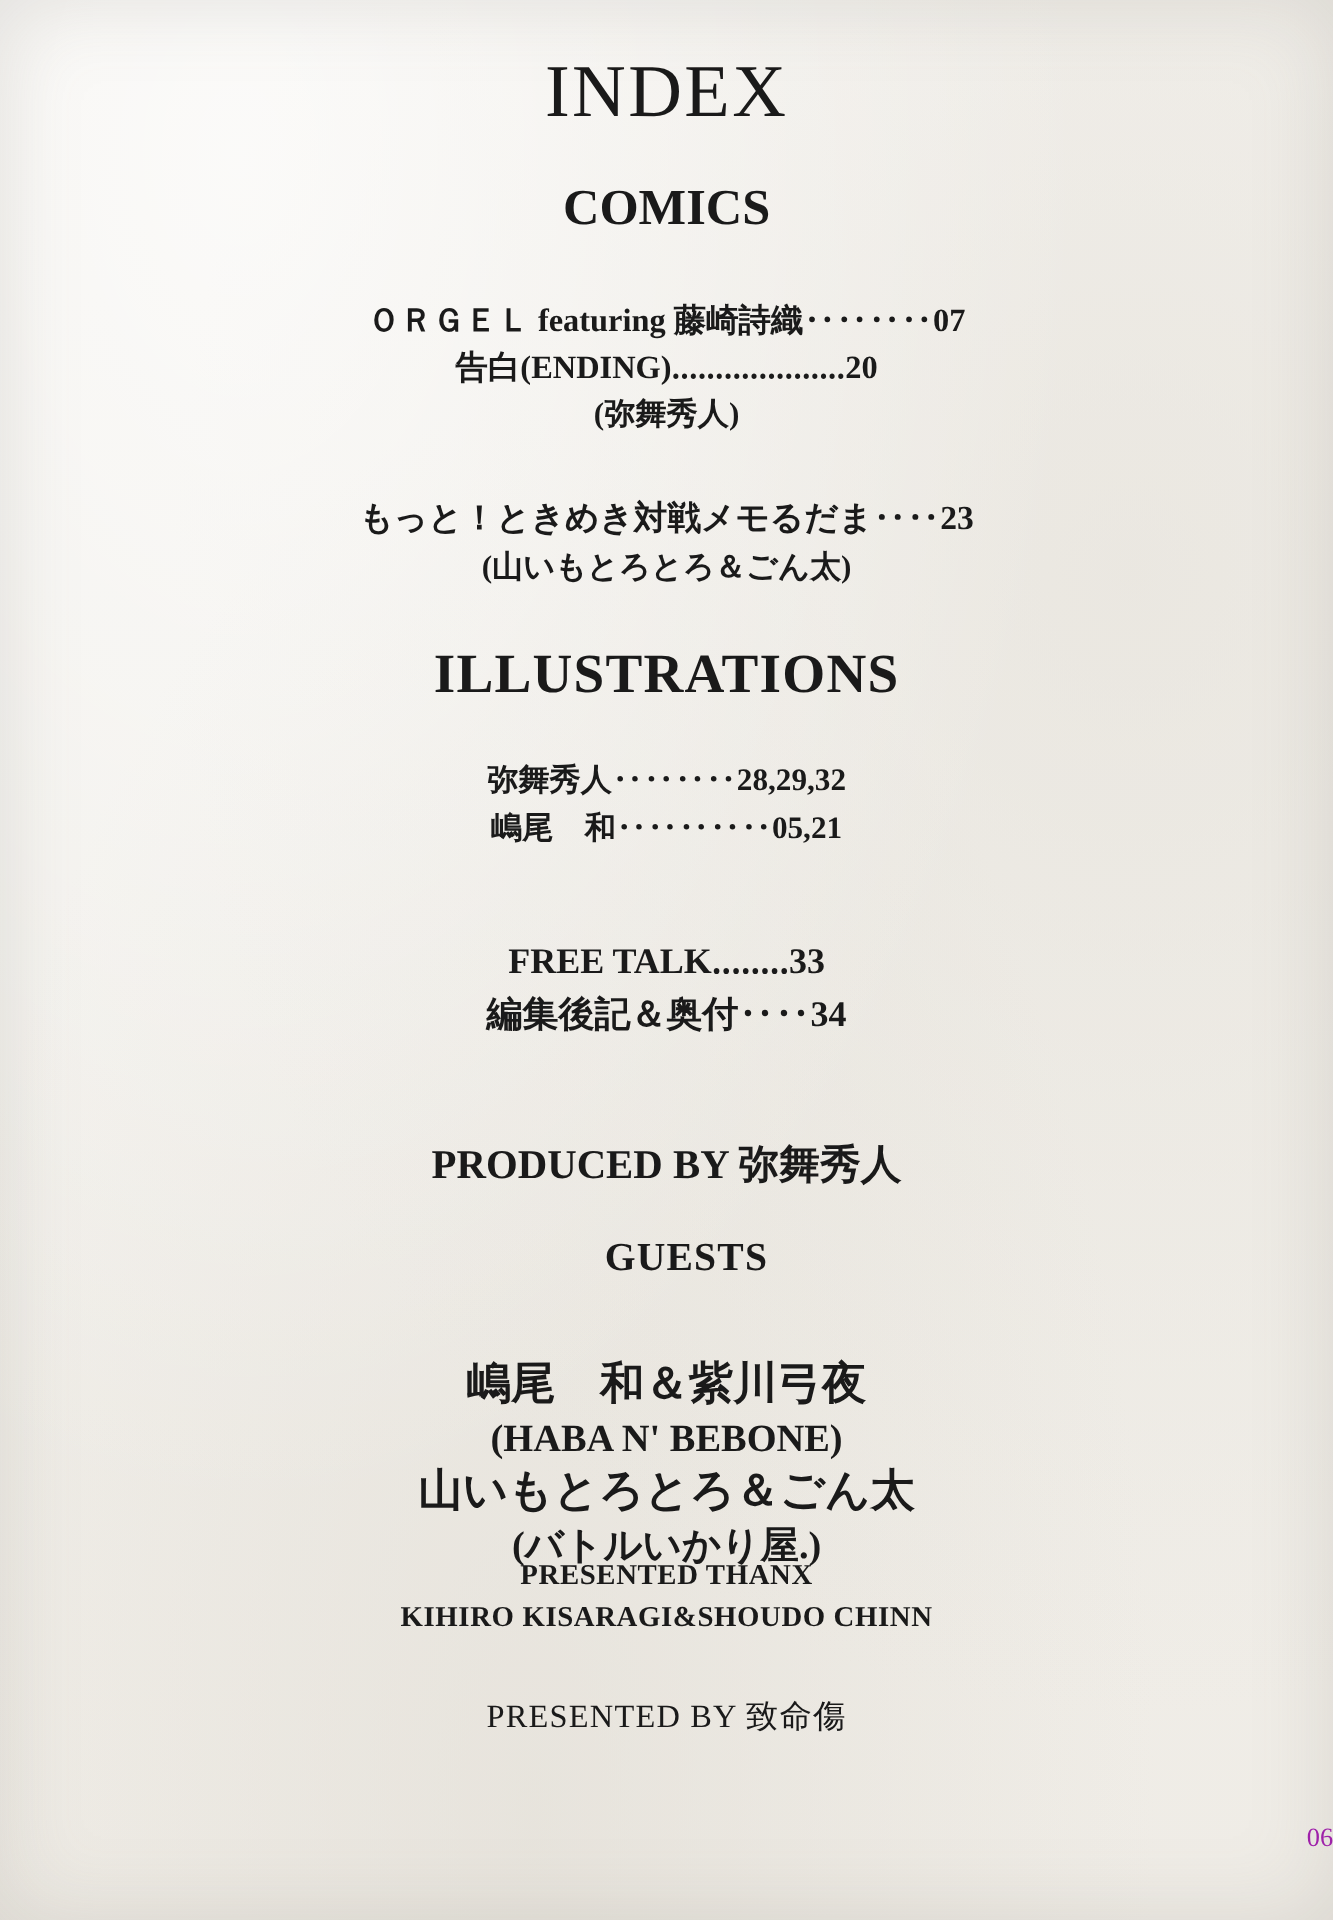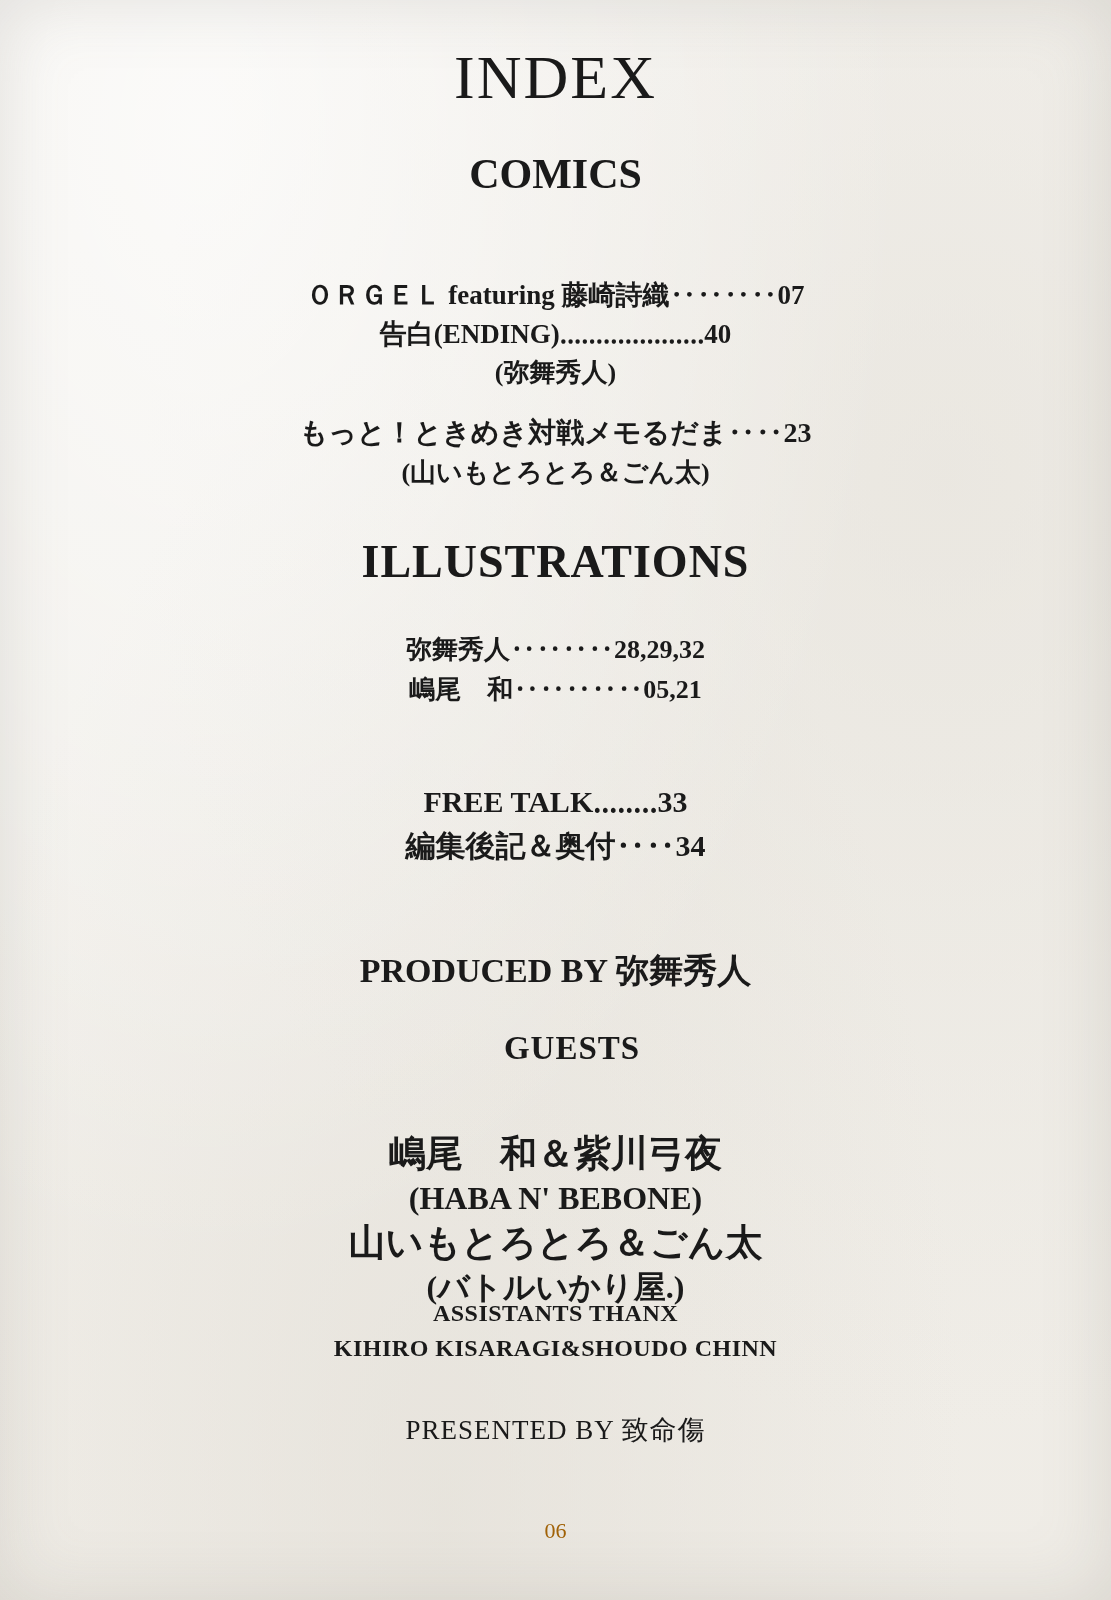--- a/index.html
+++ b/index.html
@@ -170,37 +170,38 @@
     font-weight: normal;
     letter-spacing: 1px;
   }
   .folio {
     position: absolute;
     top: 1518px;
     left: 0;
     right: 0;
     font-size: 22px;
     font-weight: normal;
-    color: #a16207;
+    color: #a21caf;
+    text-align: right;
   }
 </style>
 </head>
 <body>
 
 <div class="paper"></div>
 
 <div class="page">
 
   <div class="t-index">INDEX</div>
 
   <div class="t-comics">COMICS</div>
 
-  <div class="block" style="top:248px;margin-top:28px;">
+  <div class="block" style="top:248px;">
     <div class="line">ＯＲＧＥＬ featuring 藤崎詩織‥‥‥‥07</div>
-    <div class="line">告白(ENDING)‥‥‥‥‥‥‥‥‥‥40</div>
+    <div class="line">告白(ENDING)‥‥‥‥‥‥‥‥‥‥20</div>
     <div class="sub">(弥舞秀人)</div>
   </div>
 
   <div class="block" style="top:413px;">
     <div class="line big">もっと！ときめき対戦メモるだま‥‥23</div>
     <div class="sub">(山いもとろとろ＆ごん太)</div>
   </div>
 
   <div class="t-illus">ILLUSTRATIONS</div>
 
@@ -219,21 +220,21 @@
   <div class="guests-title">GUESTS</div>
 
   <div class="guests-list">
     <div class="g-jp">嶋尾　和＆紫川弓夜</div>
     <div class="g-en">(HABA N' BEBONE)</div>
     <div class="g-jp">山いもとろとろ＆ごん太</div>
     <div class="g-en">(バトルいかり屋.)</div>
   </div>
 
   <div class="assist">
-    <div class="a1">ASSISTANTS THANX</div>
+    <div class="a1">PRESENTED THANX</div>
     <div class="a2">KIHIRO KISARAGI&amp;SHOUDO CHINN</div>
   </div>
 
   <div class="presented">PRESENTED BY 致命傷</div>
 
   <div class="folio">06</div>
 
 </div>
 
 <div class="edge-shade"></div>

